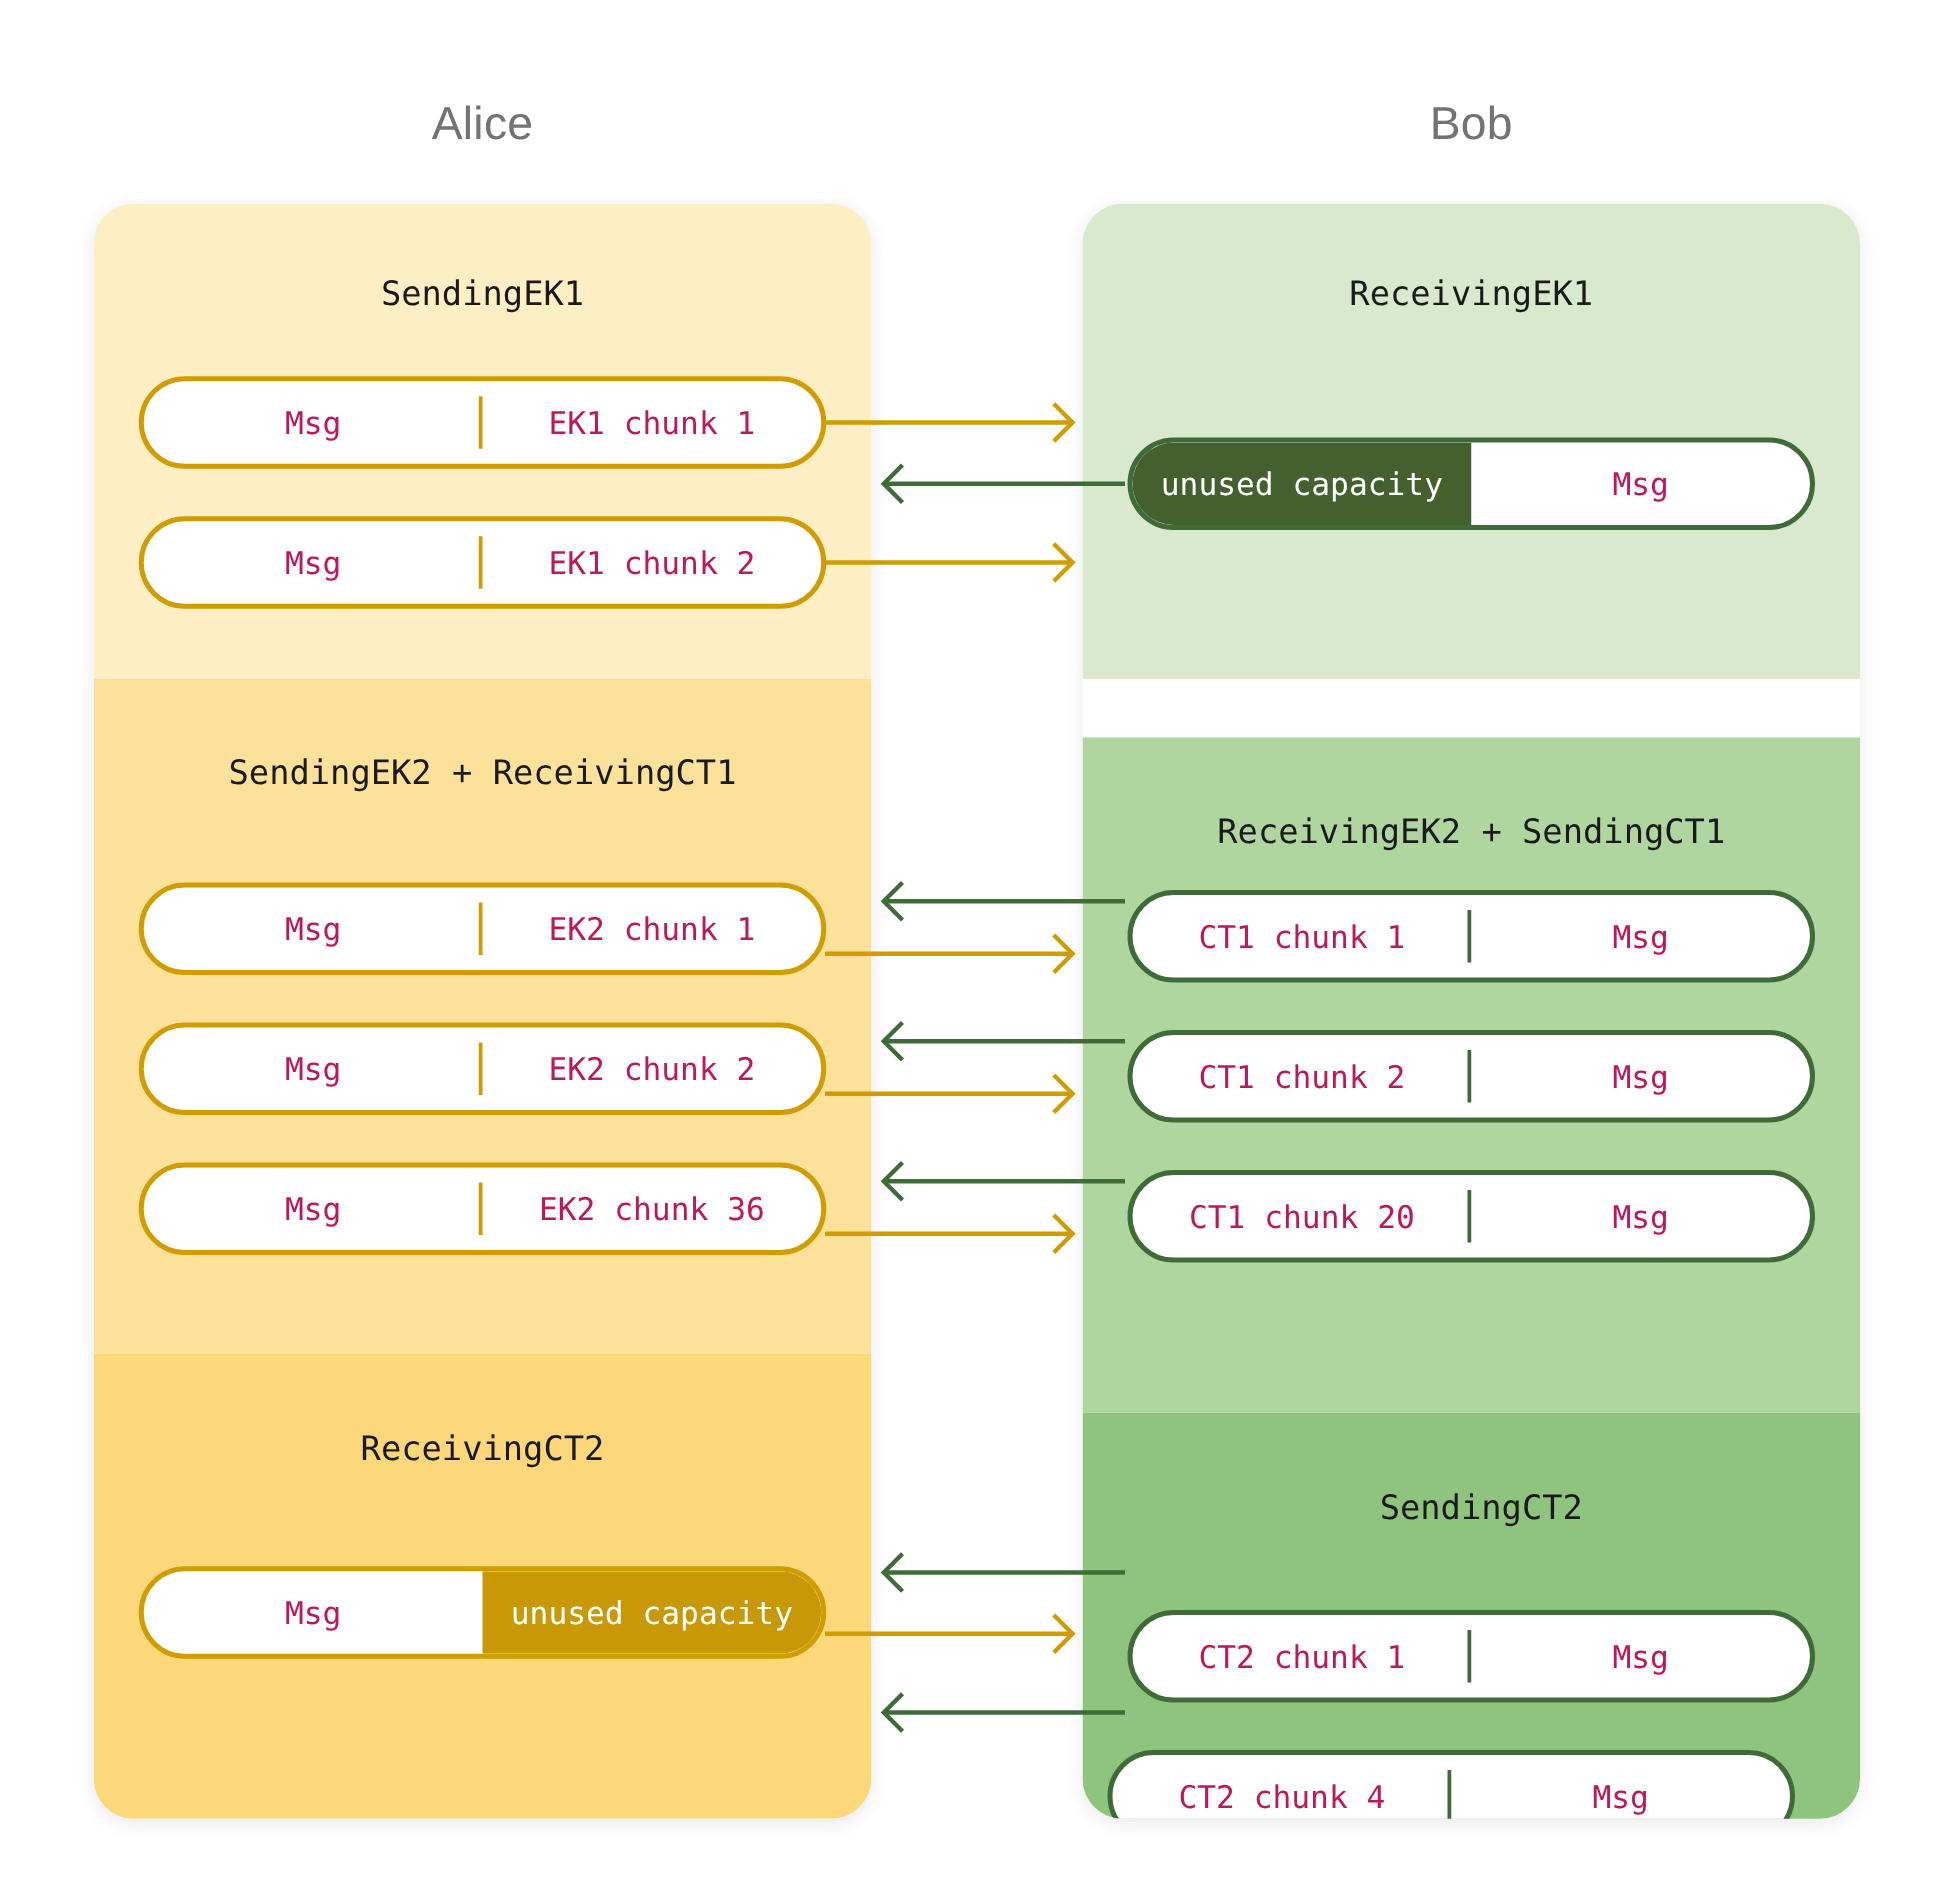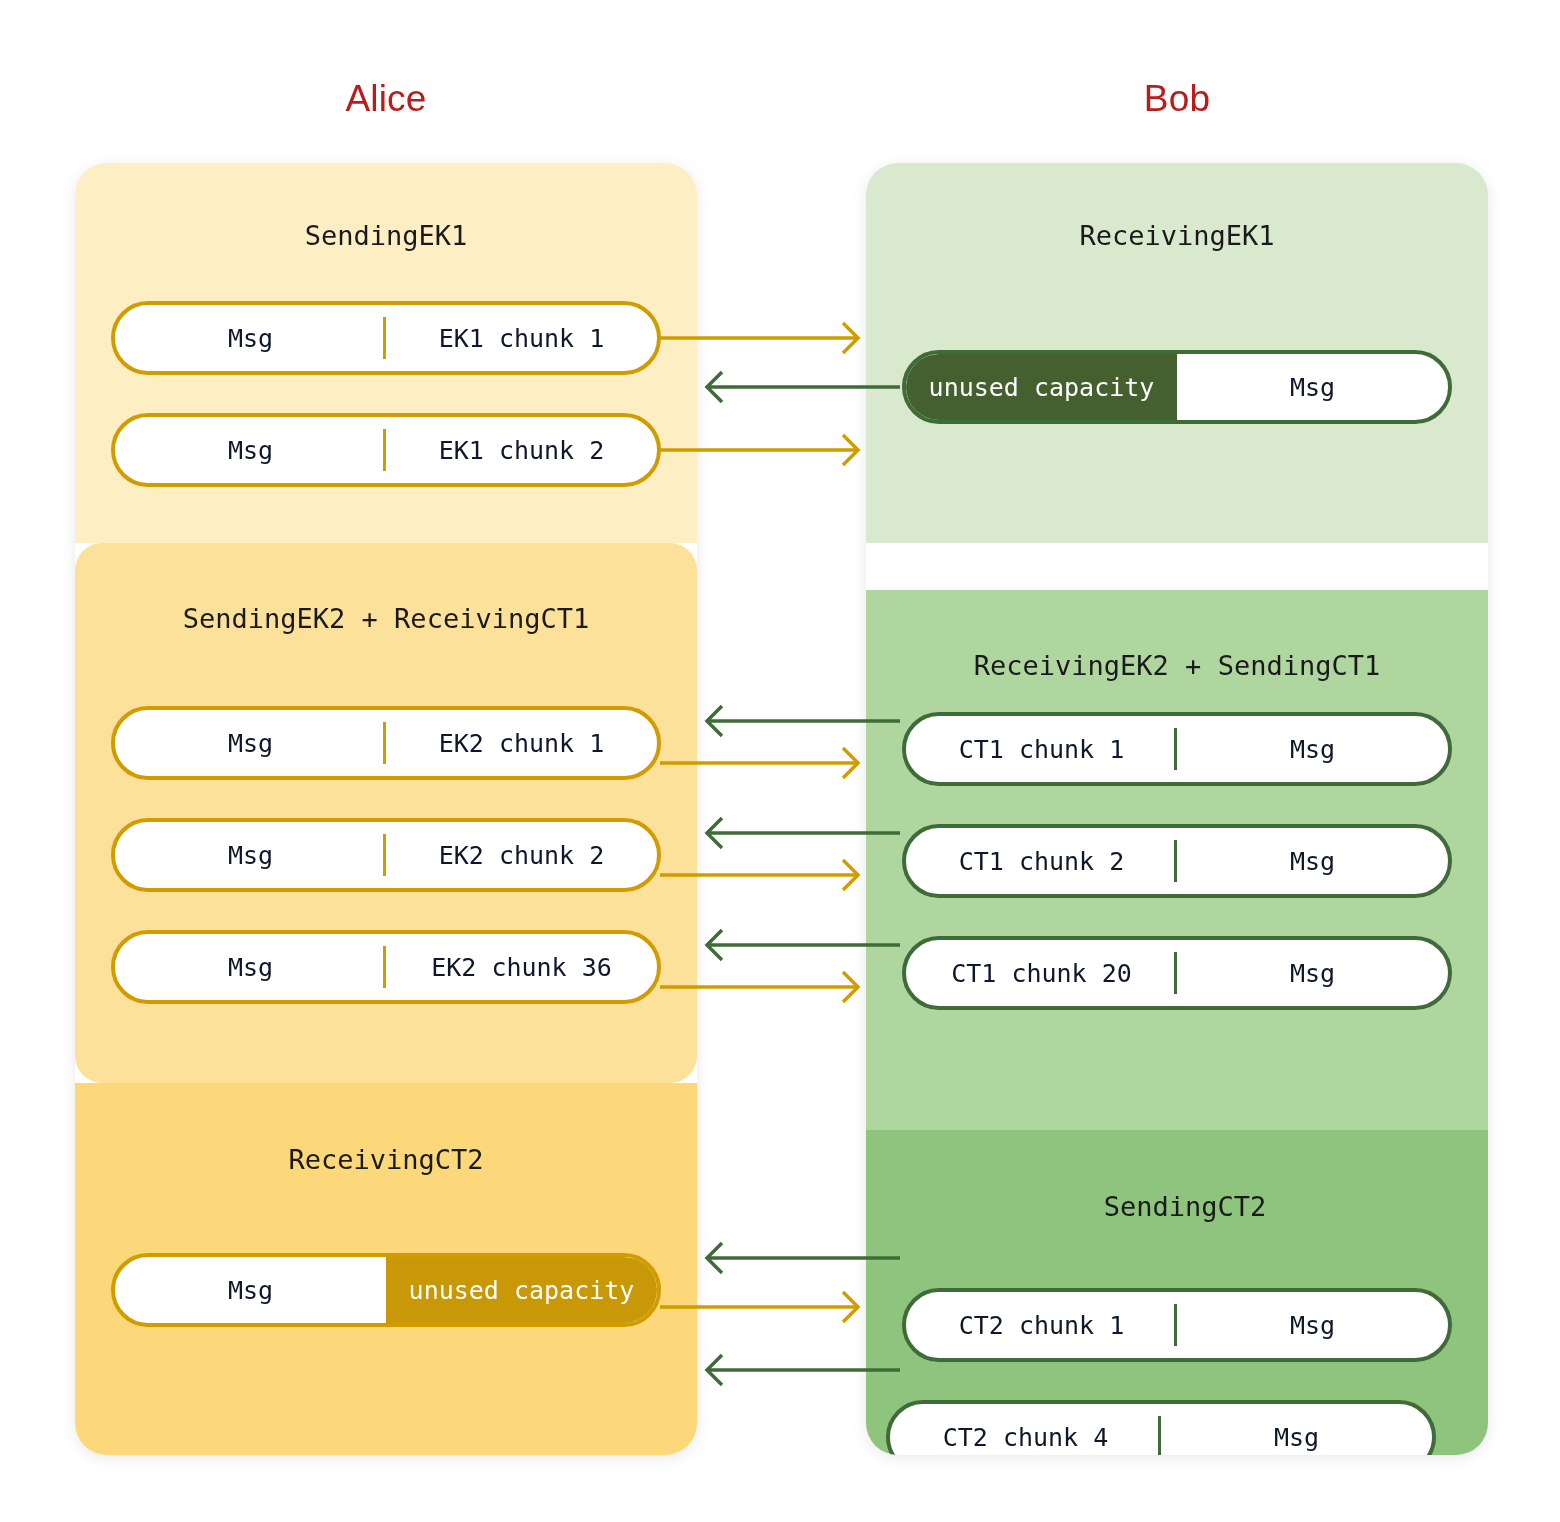--- a/index.html
+++ b/index.html
@@ -12,21 +12,21 @@
     position: relative;
     width: 1560px; height: 1522px;
     overflow: hidden;
   }
 
   
   .col-header {
     position: absolute;
     font-family: "Liberation Sans", sans-serif;
     font-size: 37px;
-    color: #b91c1c;
+    color: #737373;
     text-align: center;
     letter-spacing: 0.2px;
   }
   #hdr-alice { left: 75px;  top: 78px; width: 622px; }
   #hdr-bob   { left: 866px; top: 78px; width: 622px; }
 
   
   .panel {
     position: absolute;
     border-radius: 32px;
@@ -71,21 +71,21 @@
   .pill.gold   { border: 4px solid #d19c00; }
   .pill.green  { border: 4px solid #3e6b38; }
 
   .pill-half {
     flex: 1 1 50%;
     display: flex;
     align-items: center;
     justify-content: center;
     font-family: "DejaVu Sans Mono", "Liberation Mono", monospace;
     font-size: 25px;
-    color: #0f172a;
+    color: #be185d;
     position: relative;
     white-space: nowrap;
   }
   
   .pill.divided .pill-half:first-child::after {
     content: "";
     position: absolute;
     right: 0; top: 12px; bottom: 12px;
     width: 3px;
   }
@@ -127,21 +127,21 @@
         <div class="pill-half">Msg</div>
         <div class="pill-half">EK1 chunk 1</div>
       </div>
 
       <div class="pill gold divided" style="left:36px; top:250px; width:550px;">
         <div class="pill-half">Msg</div>
         <div class="pill-half">EK1 chunk 2</div>
       </div>
     </div>
 
-    <div class="section fill-y2" style="height:540px;border-radius:27px;">
+    <div class="section fill-y2" style="height:540px;">
       <div class="section-title" style="top:60px;">SendingEK2 + ReceivingCT1</div>
 
       <div class="pill gold divided" style="left:36px; top:163px; width:550px;">
         <div class="pill-half">Msg</div>
         <div class="pill-half">EK2 chunk 1</div>
       </div>
 
       <div class="pill gold divided" style="left:36px; top:275px; width:550px;">
         <div class="pill-half">Msg</div>
         <div class="pill-half">EK2 chunk 2</div>

